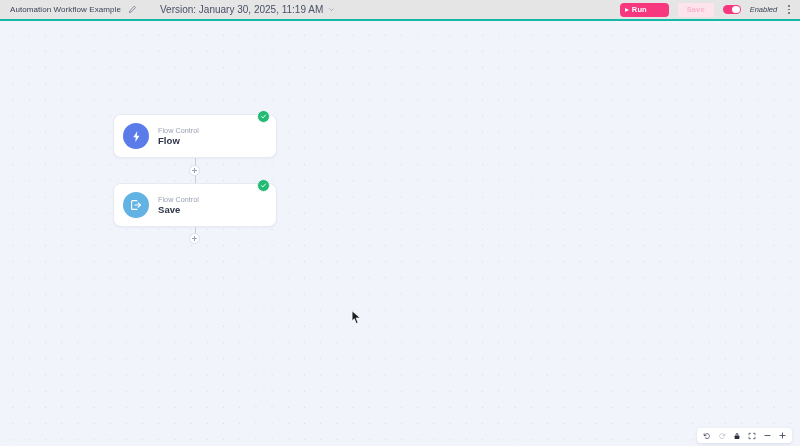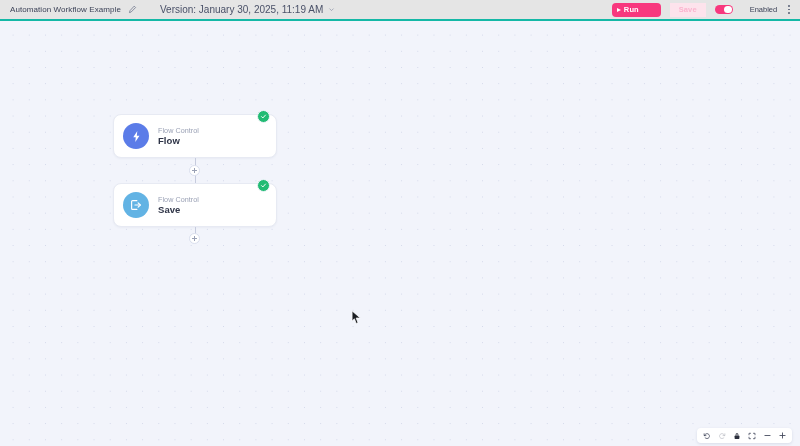--- a/index.html
+++ b/index.html
@@ -106,22 +106,23 @@
     font-family: "Liberation Sans", sans-serif;
     height: 14px;
     padding: 0 9px;
     cursor: default;
     font-weight: 600;
     letter-spacing: 0.1px;
   }
   .toggle-wrap {
     display: flex;
     align-items: flex-end;
-    gap: 17px;
-    cursor: pointer;
+    gap: 9px;
+    cursor: pointer;
+    font-style: italic;
   }
   .toggle {
     width: 18px;
     height: 9.5px;
     border-radius: 6px;
     background: #f8387e;
     position: relative;
     flex: none;
   }
   .toggle .knob {

